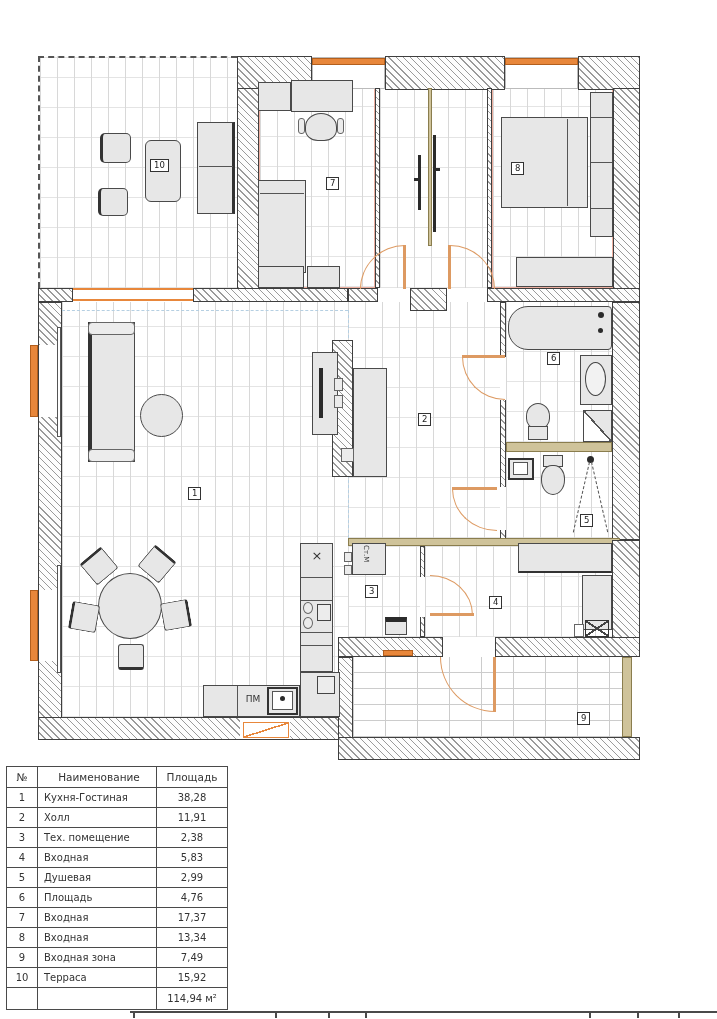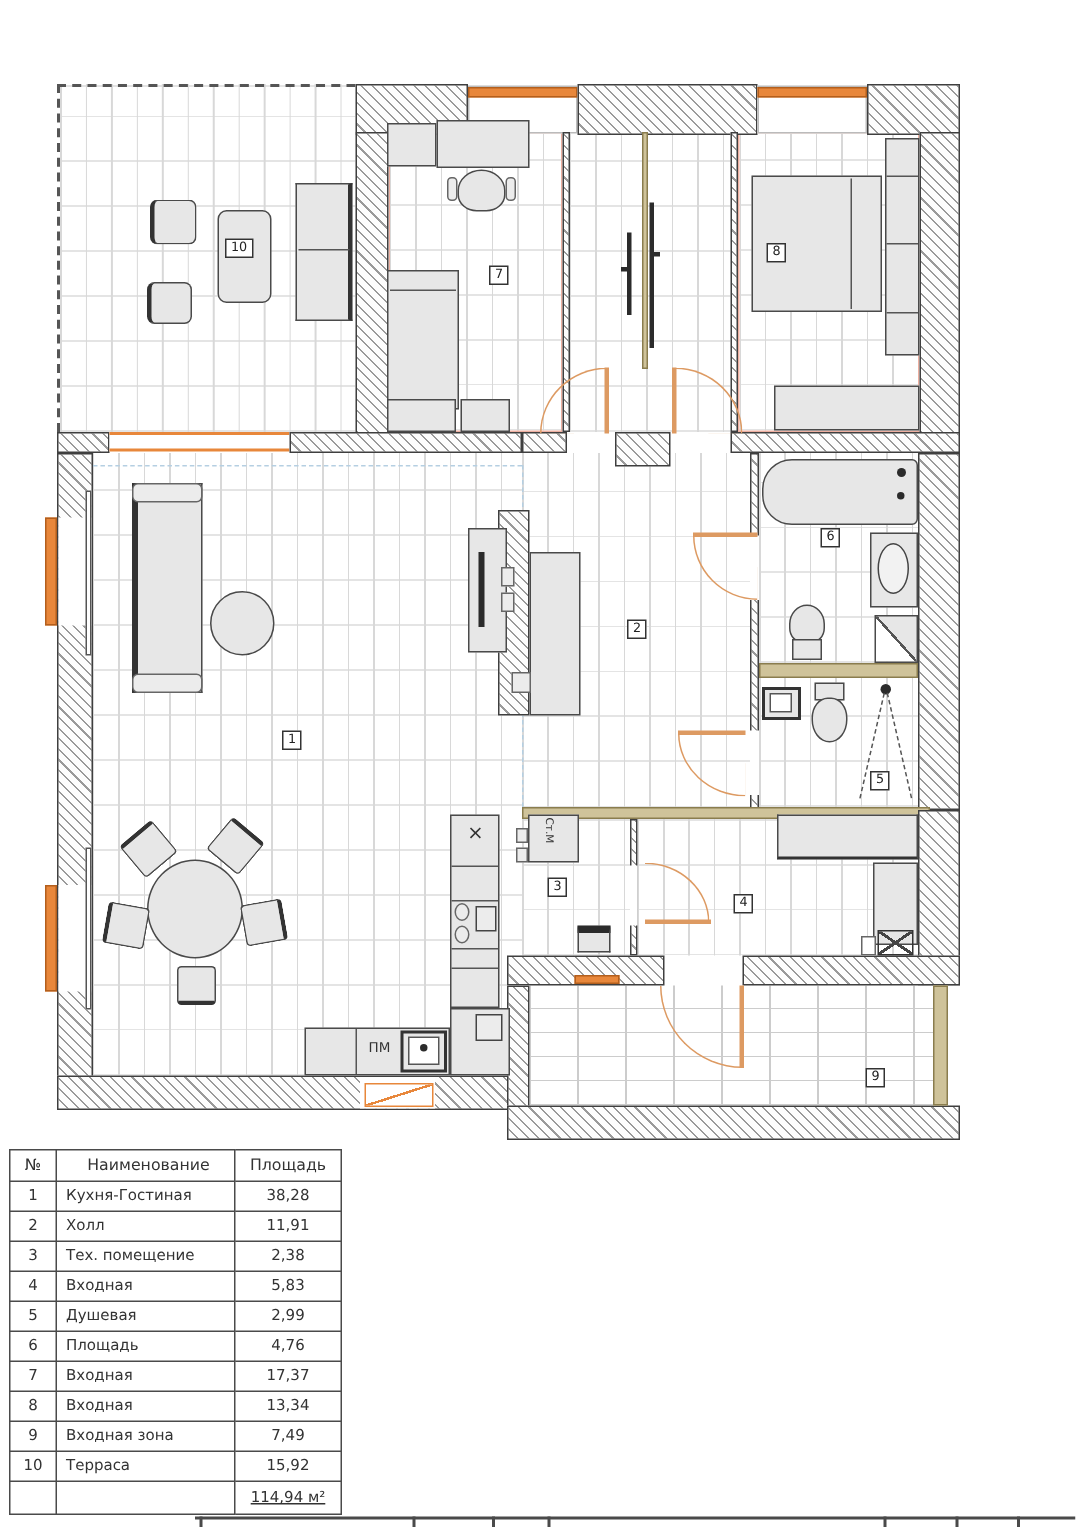--- a/index.html
+++ b/index.html
@@ -29,21 +29,21 @@
   .dashblue-v{border-left:1px dashed #b5cfe2;}
   .txt{color:#333;}
   
   .legend{position:absolute;left:6px;top:766px;border-collapse:collapse;table-layout:fixed;}
   .legend td,.legend th{border:1px solid #4a4a4a;font-size:10px;font-weight:normal;height:19px;padding:0 2px;overflow:hidden;white-space:nowrap;}
   .legend th{height:20px;font-size:10.5px;}
   .legend .c-num{width:26px;text-align:center;}
   .legend .c-name{width:110px;text-align:left;padding-left:6px;}
   .legend .c-area{width:66px;text-align:center;}
   .legend{border:1.5px solid #333;}
-  .total-row td{height:21px;text-decoration:underline;}
+  .total-row td{height:21px;}
   .chair{background:#e7e7e7;border:1.3px solid #4a4a4a;border-top:3px solid #333;border-radius:3px;}
   .circle{border-radius:50%;}
   .dashline{border-left:1px dashed #555;}
 </style>
 </head>
 <body>
 
 <div class="abs" style="left:0;top:0;width:717px;height:760px;">
 
   <div class="abs tile" style="left:38px;top:56px;width:199px;height:232px;border-top:2px dashed #555;border-left:2px dashed #555;"></div>

